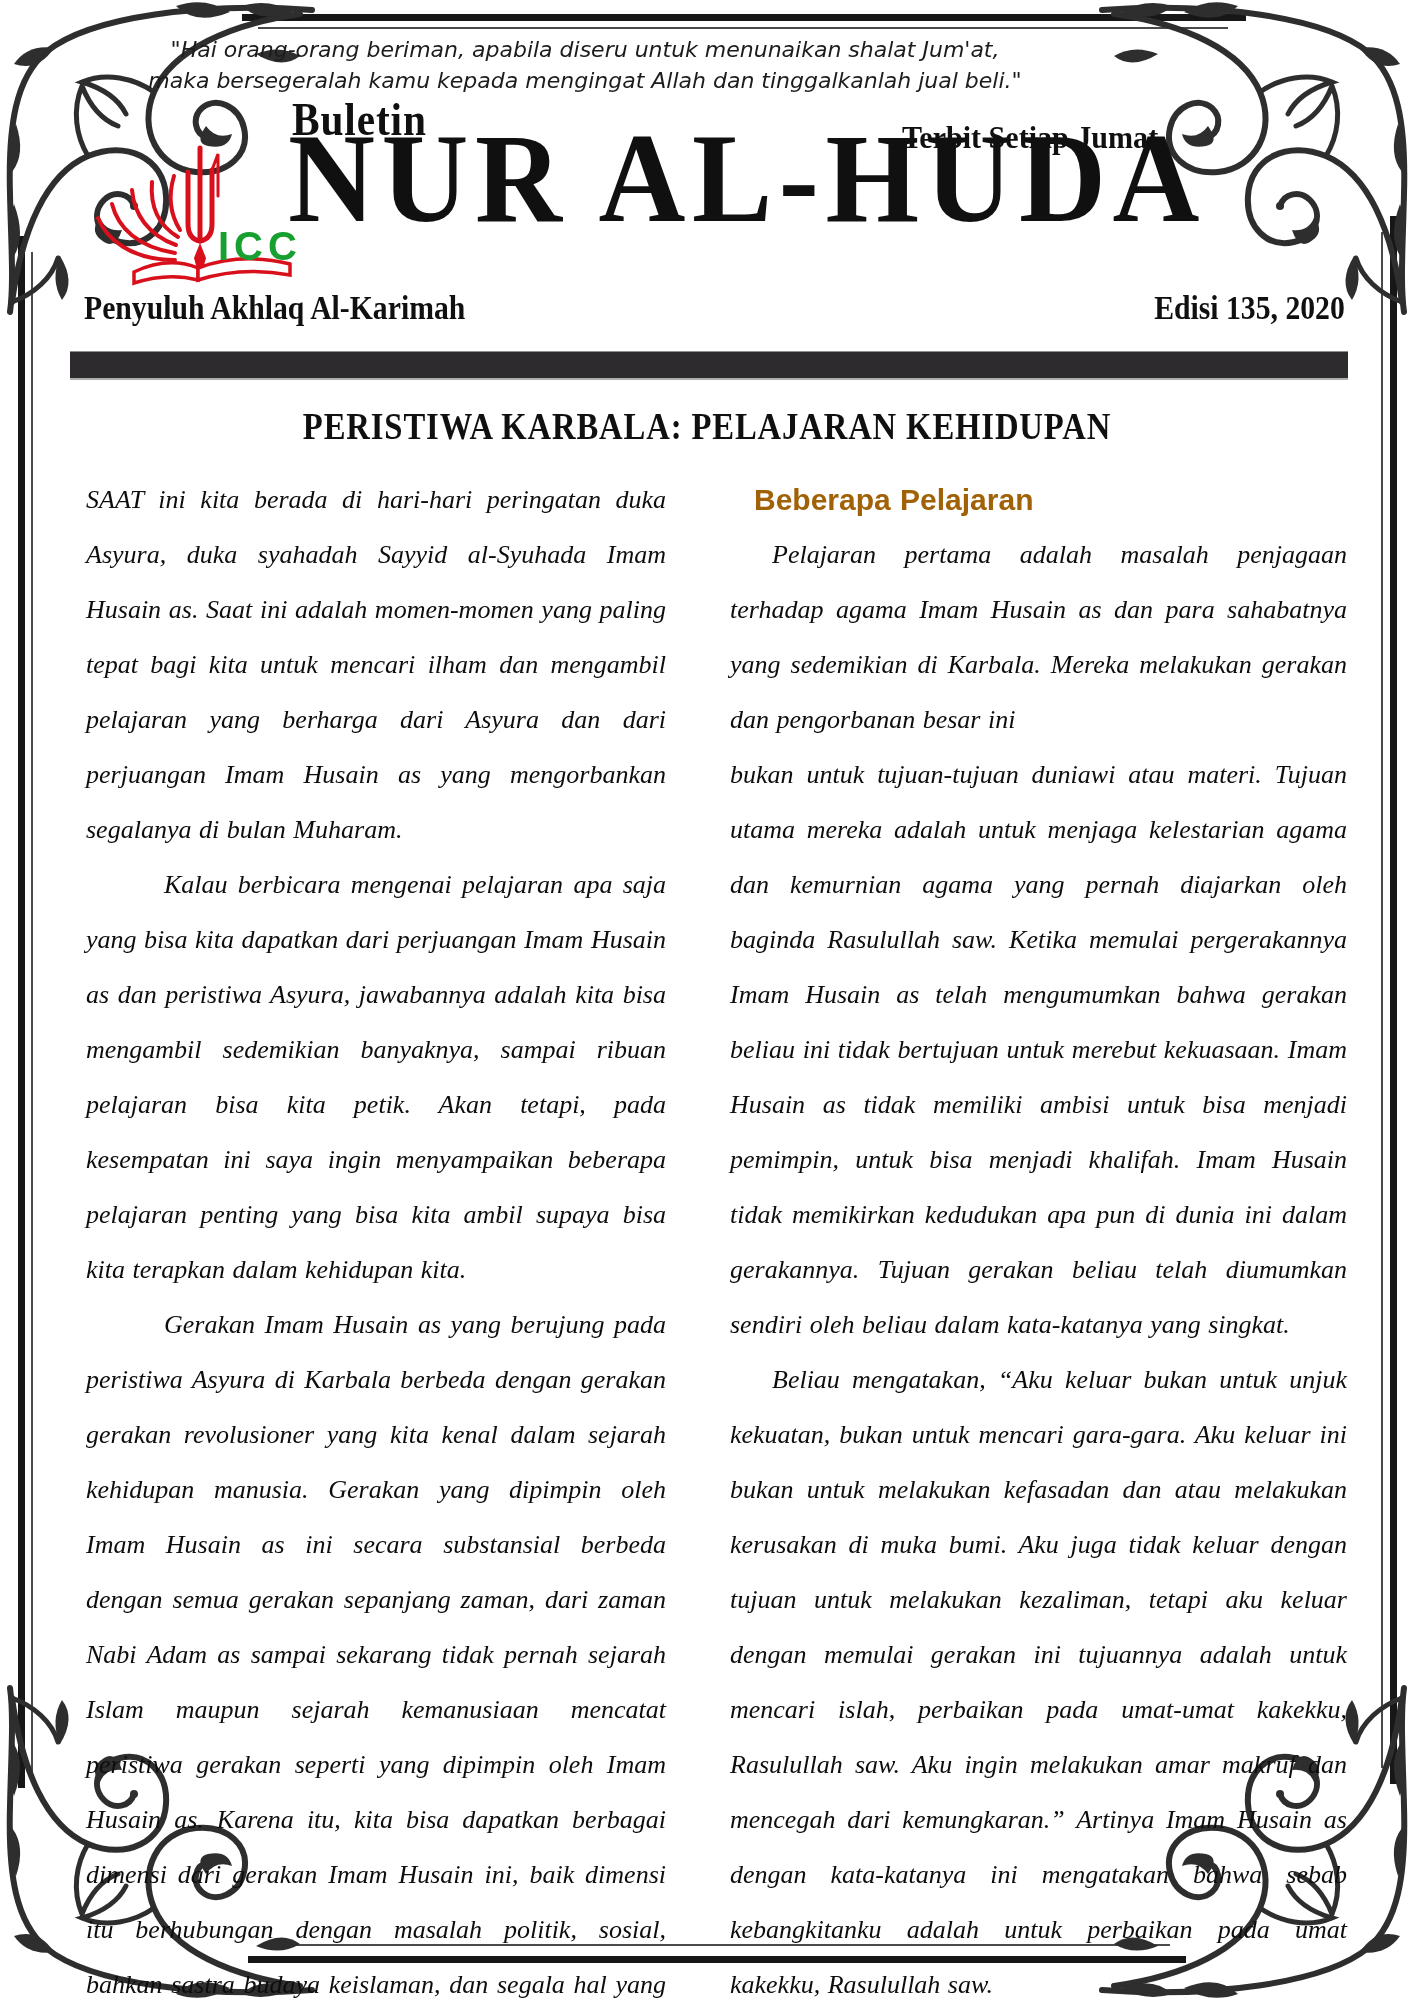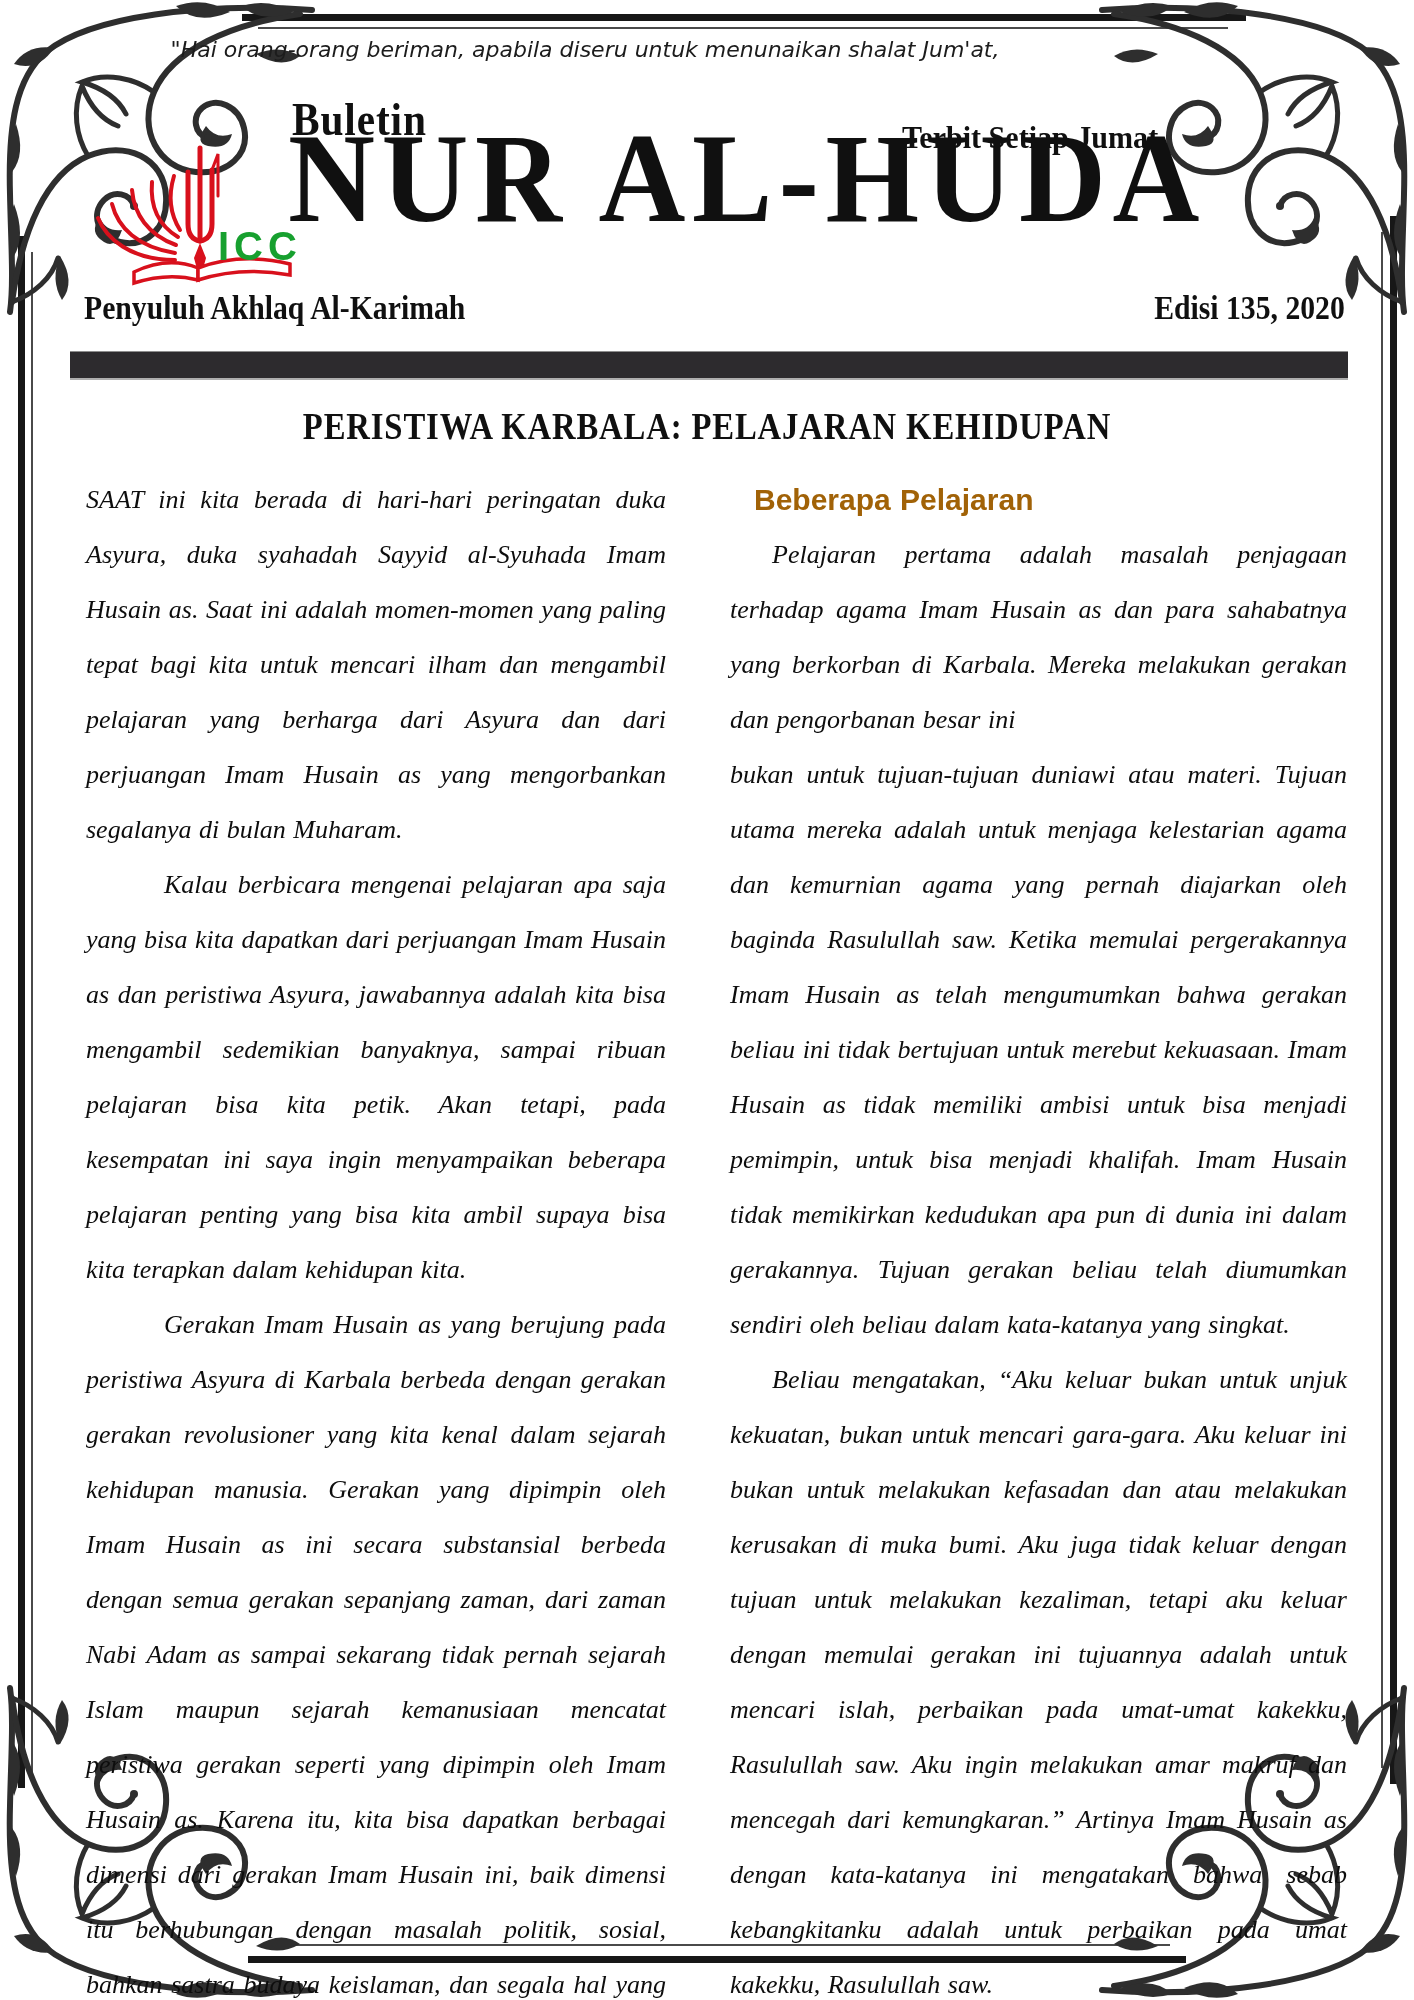--- a/index.html
+++ b/index.html
@@ -130,20 +130,21 @@
     </svg>
   <svg class="corner bl" viewBox="0 0 330 330">
       <use href="#corner-orn"></use>
     </svg>
   <svg class="corner br" viewBox="0 0 330 330">
       <use href="#corner-orn"></use>
     </svg>
 
   <div id="quote">
     <div>"Hai orang-orang beriman, apabila diseru untuk menunaikan shalat Jum'at,</div>
+    <div>maka bersegeralah kamu kepada mengingat Allah dan tinggalkanlah jual beli."</div>
   </div>
 
   <div id="bulletin-label">Buletin</div>
   <div id="publish-note">Terbit Setiap Jumat</div>
   <div id="masthead-title">NUR AL-HUDA</div>
 
   <svg id="logo" viewBox="0 0 215 155">
     <g stroke="#d8101c" fill="none" stroke-width="4" stroke-linecap="round">
       <path d="M85 120 C 40 120 16 98 8 78"></path>
       <path d="M85 113 C 48 107 28 88 22 64"></path>
@@ -169,18 +170,18 @@
   <div id="article-title">PERISTIWA KARBALA: PELAJARAN KEHIDUPAN</div>
 
   <div class="col" id="col-left">
     <p>SAAT ini kita berada di hari-hari peringatan duka Asyura, duka syahadah Sayyid al-Syuhada Imam Husain as. Saat ini adalah momen-momen yang paling tepat bagi kita untuk mencari ilham dan mengambil pelajaran yang berharga dari Asyura dan dari perjuangan Imam Husain as yang mengorbankan segalanya di bulan Muharam.</p>
     <p class="indent-lg">Kalau berbicara mengenai pelajaran apa saja yang bisa kita dapatkan dari perjuangan Imam Husain as dan peristiwa Asyura, jawabannya adalah kita bisa mengambil sedemikian banyaknya, sampai ribuan pelajaran bisa kita petik. Akan tetapi, pada kesempatan ini saya ingin menyampaikan beberapa pelajaran penting yang bisa kita ambil supaya bisa kita terapkan dalam kehidupan kita.</p>
     <p class="indent-lg">Gerakan Imam Husain as yang berujung pada peristiwa Asyura di Karbala berbeda dengan gerakan gerakan revolusioner yang kita kenal dalam sejarah kehidupan manusia. Gerakan yang dipimpin oleh Imam Husain as ini secara substansial berbeda dengan semua gerakan sepanjang zaman, dari zaman Nabi Adam as sampai sekarang tidak pernah sejarah Islam maupun sejarah kemanusiaan mencatat peristiwa gerakan seperti yang dipimpin oleh Imam Husain as. Karena itu, kita bisa dapatkan berbagai dimensi dari gerakan Imam Husain ini, baik dimensi itu berhubungan dengan masalah politik, sosial, bahkan sastra budaya keislaman, dan segala hal yang bisa kita pikirkan.</p>
   </div>
 
   <div class="col" id="col-right">
     <div id="section-heading">Beberapa Pelajaran</div>
-    <p class="indent-md">Pelajaran pertama adalah masalah penjagaan terhadap agama Imam Husain as dan para sahabatnya yang berkorban di Karbala. Mereka melakukan gerakan dan pengorbanan besar ini</p>
+    <p class="indent-md">Pelajaran pertama adalah masalah penjagaan terhadap agama Imam Husain as dan para sahabatnya yang sedemikian di Karbala. Mereka melakukan gerakan dan pengorbanan besar ini</p>
     <p>bukan untuk tujuan-tujuan duniawi atau materi. Tujuan utama mereka adalah untuk menjaga kelestarian agama dan kemurnian agama yang pernah diajarkan oleh baginda Rasulullah saw. Ketika memulai pergerakannya Imam Husain as telah mengumumkan bahwa gerakan beliau ini tidak bertujuan untuk merebut kekuasaan. Imam Husain as tidak memiliki ambisi untuk bisa menjadi pemimpin, untuk bisa menjadi khalifah. Imam Husain tidak memikirkan kedudukan apa pun di dunia ini dalam gerakannya. Tujuan gerakan beliau telah diumumkan sendiri oleh beliau dalam kata-katanya yang singkat.</p>
     <p class="indent-md">Beliau mengatakan, “Aku keluar bukan untuk unjuk kekuatan, bukan untuk mencari gara-gara. Aku keluar ini bukan untuk melakukan kefasadan dan atau melakukan kerusakan di muka bumi. Aku juga tidak keluar dengan tujuan untuk melakukan kezaliman, tetapi aku keluar dengan memulai gerakan ini tujuannya adalah untuk mencari islah, perbaikan pada umat-umat kakekku, Rasulullah saw. Aku ingin melakukan amar makruf dan mencegah dari kemungkaran.” Artinya Imam Husain as dengan kata-katanya ini mengatakan bahwa sebab kebangkitanku adalah untuk perbaikan pada umat kakekku, Rasulullah saw.</p>
   </div>
 
 </div>
 
 </body></html>

